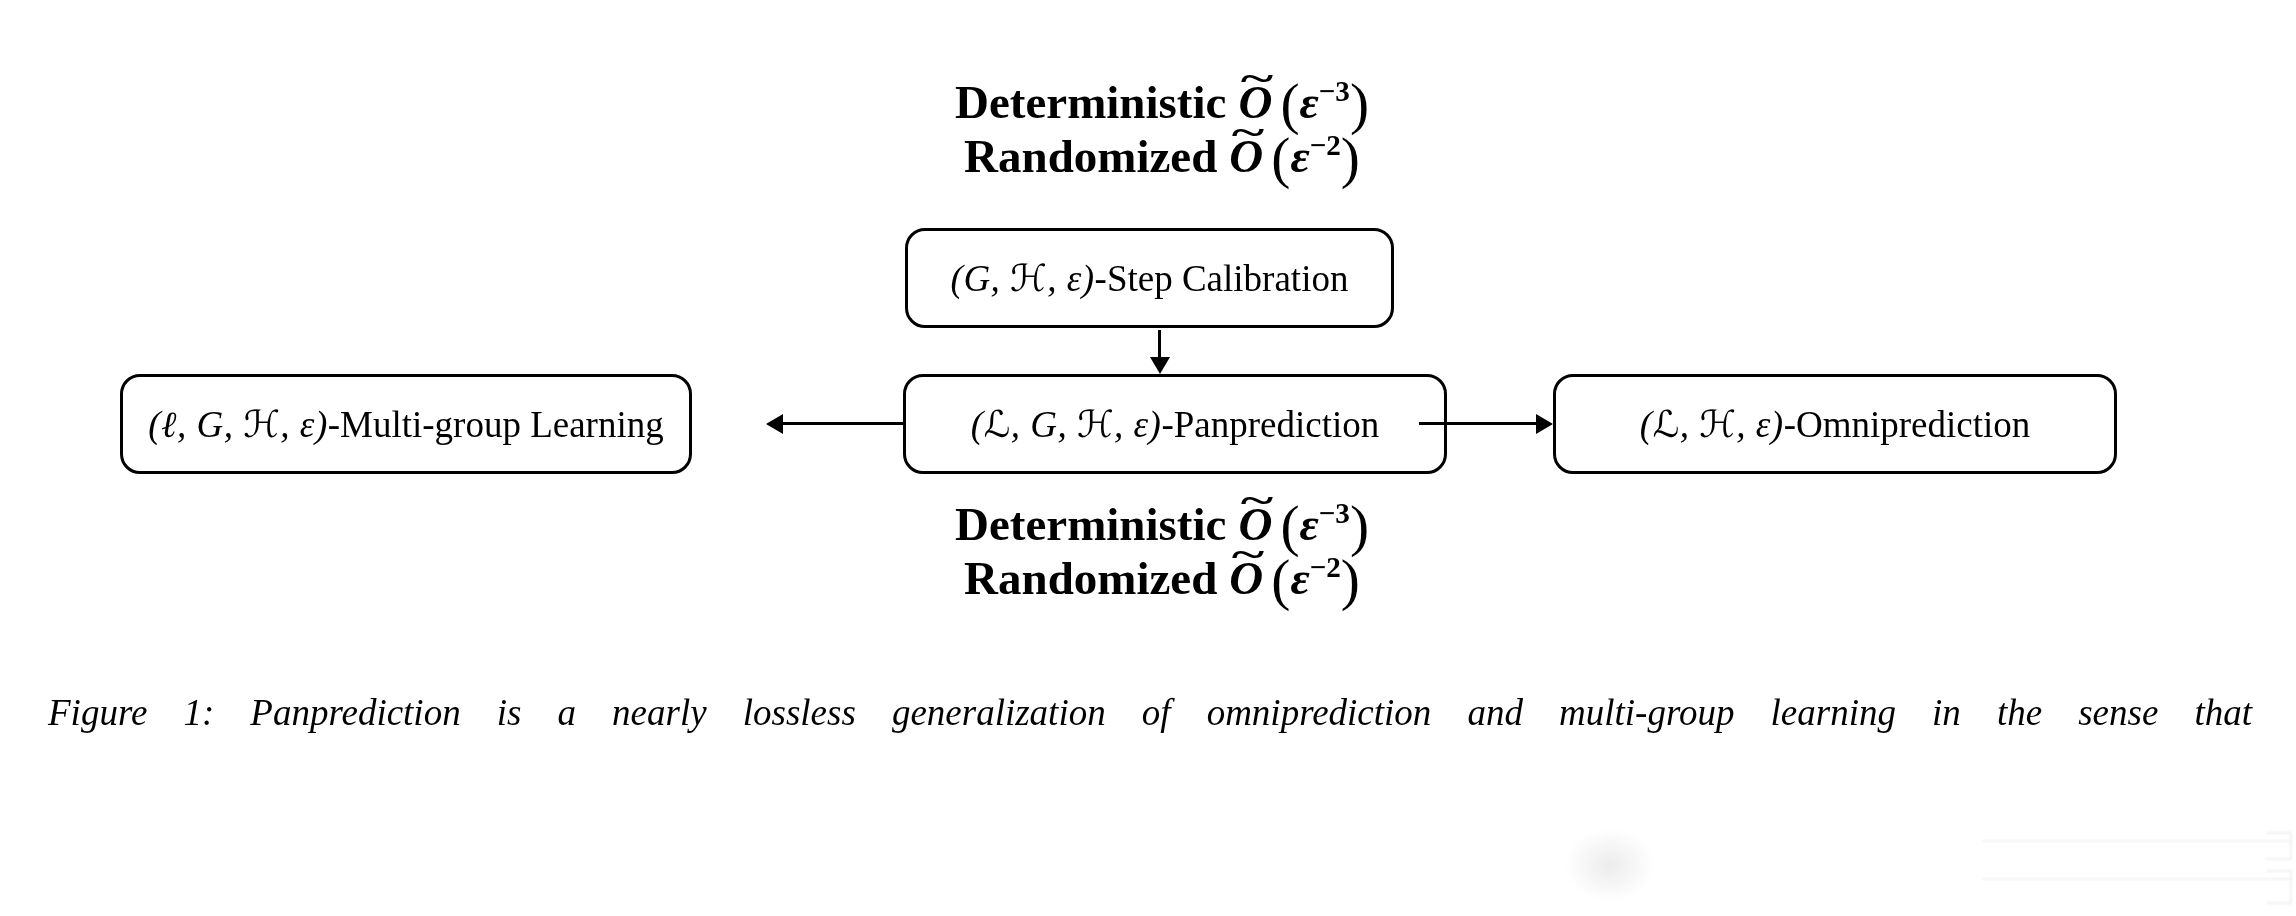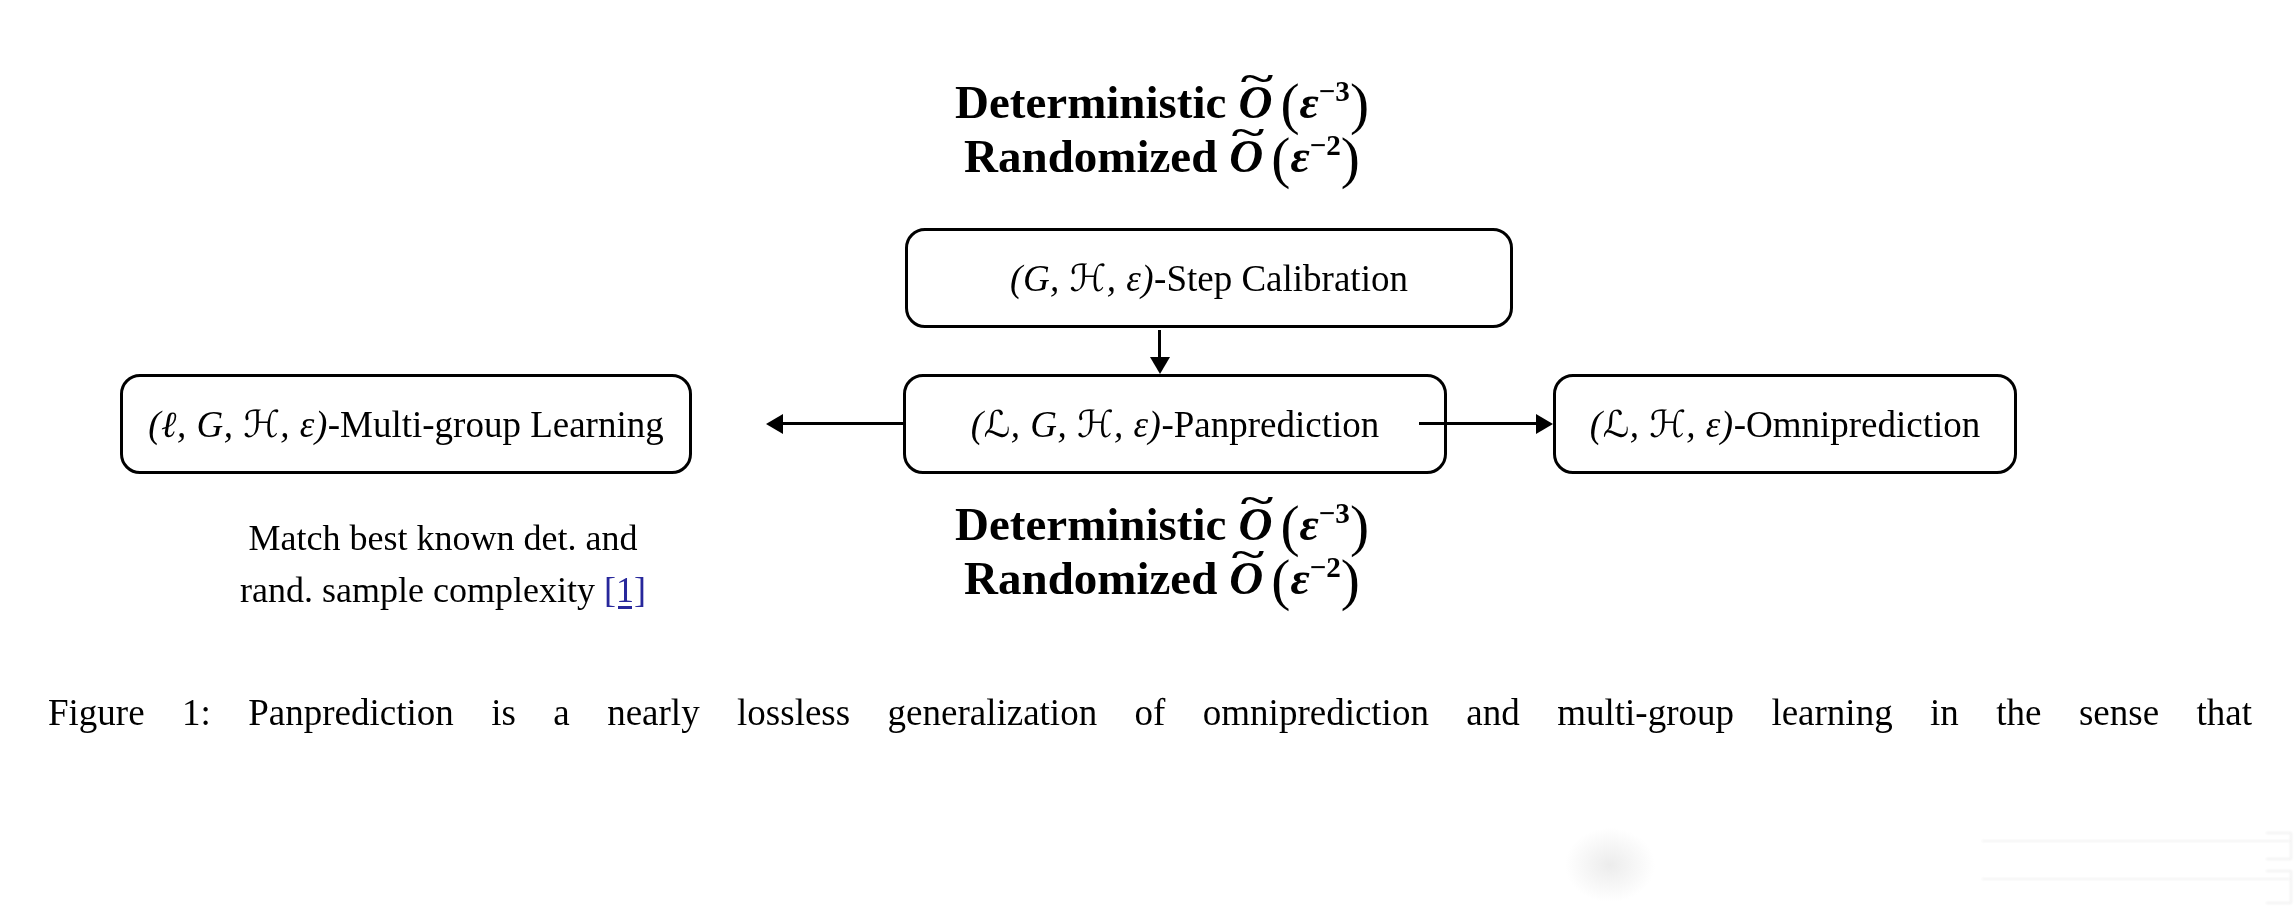--- a/index.html
+++ b/index.html
@@ -9,24 +9,24 @@
   }
 
   
   .box{
     position:absolute;height:100px;border:3px solid #000;border-radius:20px;
     background:#fff;display:flex;align-items:center;justify-content:center;
     box-sizing:border-box;
   }
   .box .blabel{font-size:37px;white-space:nowrap;}
   .params{font-style:italic;letter-spacing:0.5px;}
-  .box.step{left:905px;top:228px;width:608px;}
+  .box.step{left:905px;top:228px;width:489px;}
   .box.mg{left:120px;top:374px;width:572px;}
   .box.pan{left:903px;top:374px;width:544px;}
-  .box.omni{left:1553px;top:374px;width:464px;}
+  .box.omni{left:1553px;top:374px;width:564px;}
 
   
   .varrow{position:absolute;left:1158px;top:330px;width:3px;height:28px;background:#000;}
   .vhead{position:absolute;left:50%;bottom:-16px;transform:translateX(-50%);
          width:0;height:0;border-left:10px solid transparent;border-right:10px solid transparent;
          border-top:17px solid #000;}
   .harrow{position:absolute;top:422px;height:3px;background:#000;}
   .harrow.toleft{left:783px;width:120px;}
   .lhead{position:absolute;left:-17px;top:50%;transform:translateY(-50%);width:0;height:0;
          border-top:10px solid transparent;border-bottom:10px solid transparent;
@@ -53,21 +53,21 @@
   
   .note{position:absolute;text-align:center;font-size:36px;line-height:52px;}
   .note .nline{white-space:nowrap;}
   .leftnote{left:143px;top:512px;width:600px;}
   .rightnote{left:1417px;top:520px;width:740px;}
   .cite{color:#27279b;text-decoration:underline;text-underline-offset:4px;cursor:pointer;}
 
   
   .caption{position:absolute;left:48px;top:686px;width:2204px;font-size:37px;line-height:54px;}
   .cap-line{text-align:left;}
-  .cap-line.just{text-align:justify;text-align-last:justify;}
+  .cap-line.just{text-align:justify;text-align-last:justify;font-style:italic;}
 
   
   .wm{position:absolute;right:4px;bottom:8px;width:310px;height:84px;opacity:0.55;filter:blur(1px);}
   .wm-line{position:absolute;left:0;height:2px;width:100%;background:#ebebeb;}
   .wm-l1{top:16px;} .wm-l2{top:54px;}
   .wm-b1{position:absolute;right:0;top:8px;width:24px;height:24px;border:2px solid #e7e7e7;border-left:none;}
   .wm-b2{position:absolute;right:0;top:46px;width:24px;height:30px;border:2px solid #e7e7e7;border-left:none;}
   .wm-smudge{position:absolute;left:1565px;top:828px;width:90px;height:74px;
              background:radial-gradient(closest-side,#ececec,rgba(255,255,255,0));}
 </style>
@@ -103,24 +103,20 @@
     <span class="blabel"><span class="params">(ℒ, ℋ, ε)</span><span>-Omniprediction</span></span>
   </div>
 
   <div class="harrow toleft">
     <span class="lhead"></span>
   </div>
   <div class="harrow toright">
     <span class="rhead"></span>
   </div>
 
-  <div class="note leftnote">
-    <div class="nline">Match best known det. and</div>
-    <div class="nline"><span>rand. sample complexity </span><a class="cite">[1]</a></div>
-  </div>
 
   <div class="costs mid">
     <div class="cost-line">
       <span class="clabel">Deterministic</span><span class="wtilde"><span class="t">~</span><span class="o">O</span></span><span class="bparen">(</span><span class="eps">ε</span><sup class="exp">−3</sup><span class="bparen">)</span>
     </div>
     <div class="cost-line">
       <span class="clabel">Randomized</span><span class="wtilde"><span class="t">~</span><span class="o">O</span></span><span class="bparen">(</span><span class="eps">ε</span><sup class="exp">−2</sup><span class="bparen">)</span>
     </div>
   </div>
 

